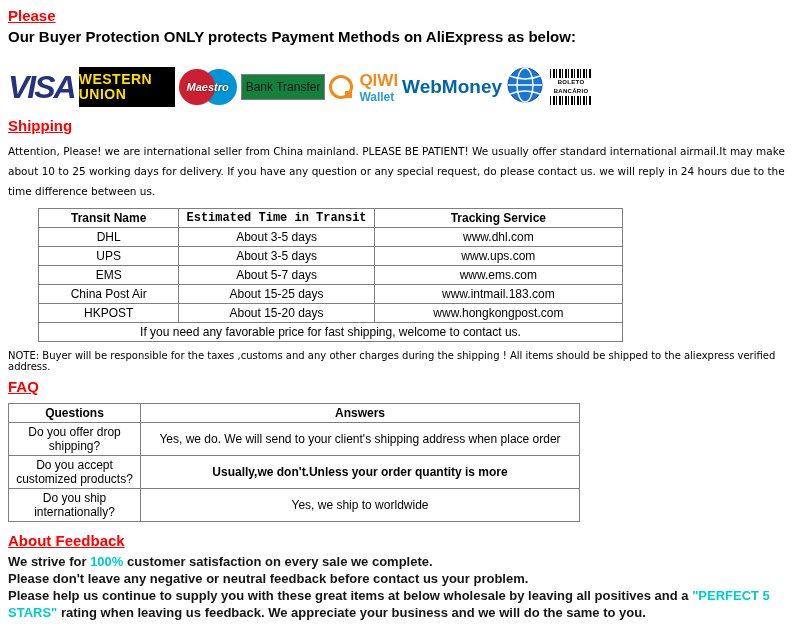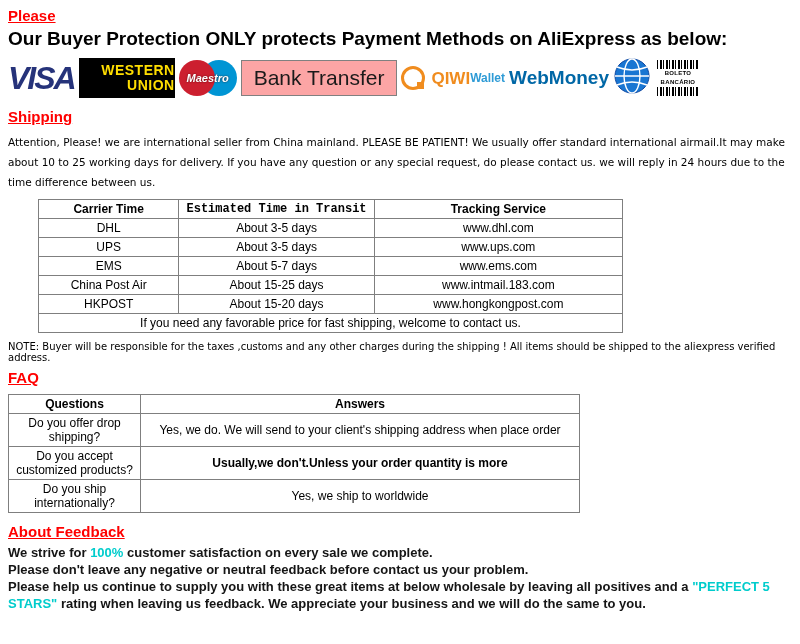--- a/index.html
+++ b/index.html
@@ -14,49 +14,49 @@
 
   .red-heading {
     color: #FF0000;
     font-weight: bold;
     text-decoration: underline;
     font-size: 15px;
     margin: 5px 0 4px 0;
   }
   .intro {
     font-weight: bold;
-    font-size: 19px;
-    margin: 4px 0 6px 0;
+    font-size: 15px;
+    margin: 4px 0 20px 0;
   }
 
   
   .logos { display: flex; align-items: center; gap: 4px; margin: 2px 0 8px 0; height: 44px; }
   .visa { color: #26337A; font-style: italic; font-weight: bold; font-size: 32px; letter-spacing: -2px; }
   .mc, .maestro { position: relative; width: 62px; height: 40px; display: inline-block; flex: 0 0 auto; }
   .circle { position: absolute; top: 1px; width: 38px; height: 38px; border-radius: 50%; }
   .mc .c-red  { left: 0; background: #E30613; z-index: 1; }
   .mc .c-org  { right: 0; background: #F59E00; }
   .maestro { width: 58px; }
   .maestro .c-red  { left: 0; background: #CC1F2F; z-index: 1; width:36px; height:36px; top:2px; }
   .maestro .c-blue { right: 0; background: #0095D4; width:36px; height:36px; top:2px; }
   .circle-text {
     position: absolute; z-index: 2; top: 14px; left: 0; width: 100%;
     text-align: center; color: #fff; font-style: italic; font-weight: bold;
     font-size: 11px; text-shadow: 0 0 2px rgba(60,0,0,.8);
   }
   .wu {
     width: 96px; height: 40px; background: #000; color: #FFDE00;
-    display: flex; flex-direction: column; align-items: flex-end; justify-content: center;
+    display: flex; flex-direction: column; align-items: flex-start; justify-content: center;
     font-weight: bold; font-size: 14px; line-height: 1.05; letter-spacing: .5px; flex: 0 0 auto;
   }
-  .bank { border: 1px solid #808080; padding: 5px 12px; font-size: 21px; color: #1a1a1a; background: #fca5a5; white-space: nowrap; }
+  .bank { border: 1px solid #808080; padding: 5px 4px; font-size: 12px; color: #1a1a1a; background: #15803d; white-space: nowrap; }
   .qiwi { display: flex; align-items: center; gap: 6px; }
   .qiwi-icon { width: 24px; height: 24px; border: 3px solid #F08C1E; border-radius: 50%; position: relative; }
   .qiwi-tail { position: absolute; right: -2px; bottom: -2px; width: 7px; height: 7px; background: #F08C1E; }
-  .qiwi-text { display: flex; flex-direction: row; line-height: 1; }
+  .qiwi-text { display: flex; flex-direction: column; line-height: 1; }
   .qiwi-word { color: #F08C1E; font-weight: bold; font-size: 17px; }
   .qiwi-wallet { color: #2E9BD6; font-weight: bold; font-size: 12px; margin-top: 2px; }
   .webmoney { color: #0067A6; font-weight: bold; font-size: 19px; white-space: nowrap; }
   .globe { flex: 0 0 auto; display: inline-block; }
   .boleto { width: 46px; display: flex; flex-direction: column; align-items: center; gap: 1px; flex: 0 0 auto; }
   .boleto .bars { width: 42px; height: 9px; background: repeating-linear-gradient(90deg, #000 0 1px, #fff 1px 3px, #000 3px 5px, #fff 5px 6px); }
   .boleto .btxt { font-size: 6px; font-weight: bold; line-height: 1.25; letter-spacing: .3px; }
 
   
   .attention { font-family: "DejaVu Sans", sans-serif; font-size: 10.5px; line-height: 1.9; margin: 8px 0 6px 0; }
@@ -134,21 +134,21 @@
       <span class="bars"></span>
     </span>
   </div>
 
   <div class="red-heading">Shipping</div>
   <div class="attention">Attention, Please! we are international seller from China mainland. PLEASE BE PATIENT! We usually offer standard international airmail.It may make about 10 to 25 working days for delivery. If you have any question or any special request, do please contact us. we will reply in 24 hours due to the time difference between us.</div>
 
   <table class="grid ship-table">
     <tbody>
         <tr>
-      <th class="col-carrier">Carrier Time</th>
+      <th class="col-carrier">Transit Name</th>
       <th class="col-time">Estimated Time in Transit</th>
       <th class="col-track">Tracking Service</th>
     </tr>
     <tr>
       <td>DHL</td>
       <td>About 3-5 days</td>
       <td>www.dhl.com</td>
     </tr>
     <tr>
       <td>UPS</td>

